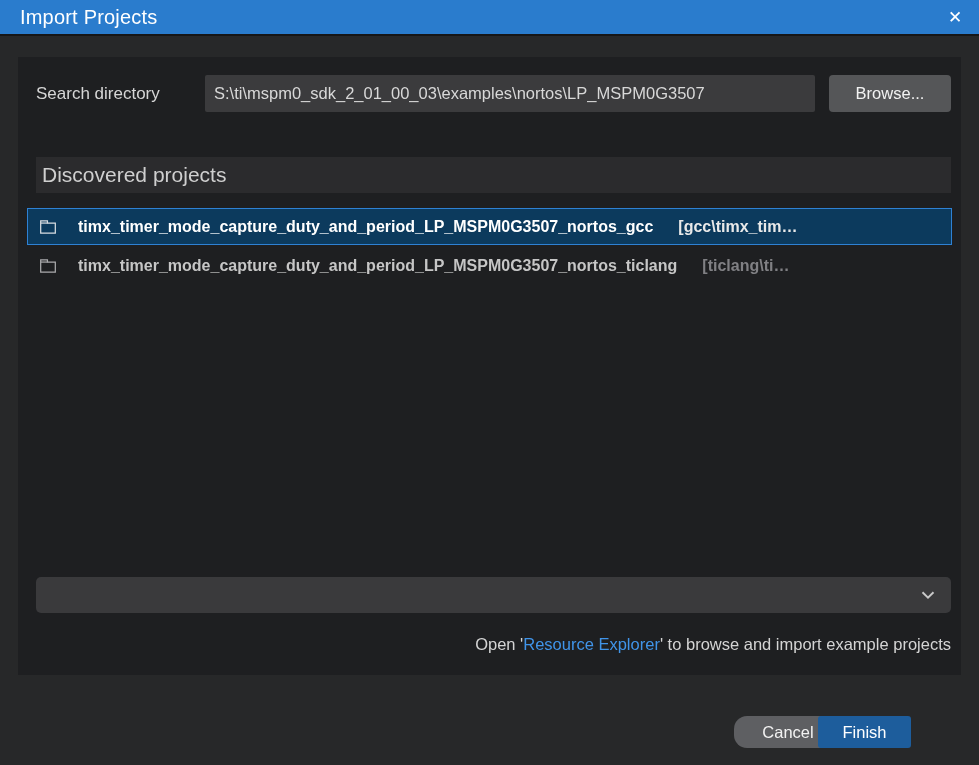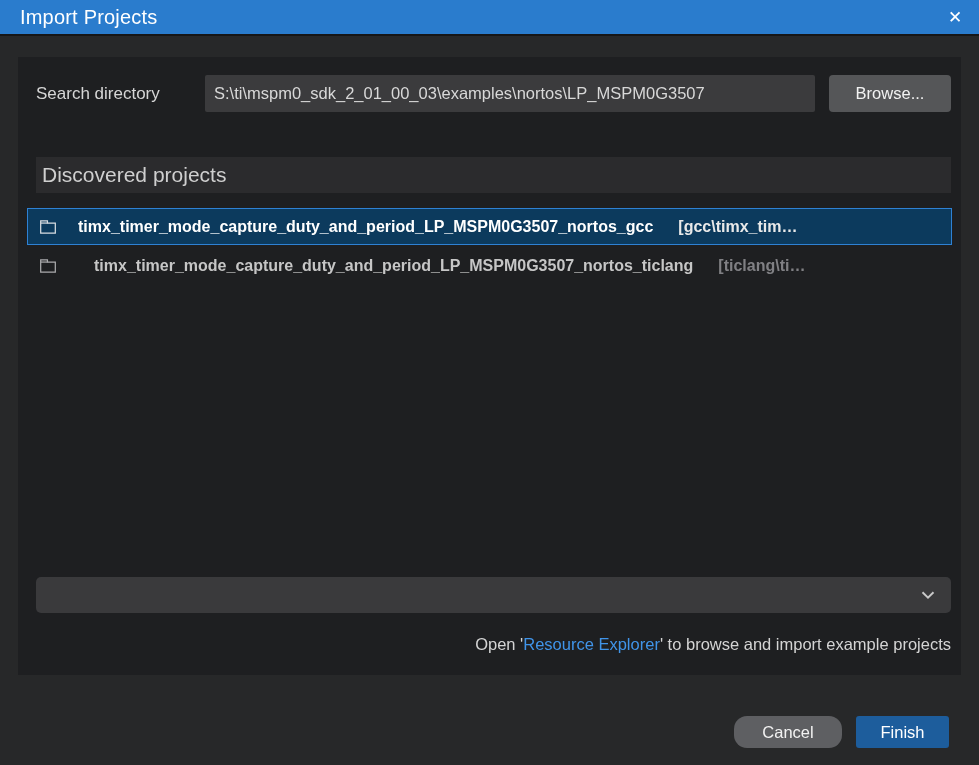--- a/index.html
+++ b/index.html
@@ -71,21 +71,21 @@
     background: var(--selection_bg, #0c3a5d);
     border: 1px solid var(--accent, #2e81d4);
   }
   .row-1 { top: 151px; }
   .row-2 { top: 190px; }
   .folder-icon { flex: none; width: 18px; height: 18px; display: inline-flex; }
   .row-1 .folder-icon { color: #d9dde2; }
   .row-2 .folder-icon { color: #ababad; }
   .project-name { font-size: 16px; font-weight: 600; }
   .row-1 .project-name { color: #ffffff; }
-  .row-2 .project-name { color: #c6c6c6; margin-left: 16px; }
+  .row-2 .project-name { color: #c6c6c6; }
   .project-detail { font-size: 16px; font-weight: 600; margin-left: 4px; }
   .row-1 .project-detail { color: #e9e9e9; }
   .row-2 .project-detail { color: #808084; }
 
   
   .device-dropdown {
     position: absolute; left: 18px; top: 520px; width: 915px; height: 36px;
     background: #3a3a3c; border-radius: 5px;
     display: flex; align-items: center; cursor: pointer;
   }
@@ -104,21 +104,21 @@
   .hint-link { color: var(--link, #4094e9); cursor: pointer; }
 
   
   .cancel-button {
     position: absolute; left: 734px; top: 716px; width: 108px; height: 32px;
     background: #5e5f62; border: none; border-radius: 13px;
     color: #f2f2f2; font-size: 16.5px; font-family: "Liberation Sans", sans-serif;
     cursor: pointer;
   }
   .finish-button {
-    position: absolute; left: 856px; top: 716px; width: 93px; height: 32px;
+    position: absolute; left: 818px; top: 716px; width: 93px; height: 32px;
     background: var(--finish_bg, #1d5d9c); border: none; border-radius: 3px;
     color: #ffffff; font-size: 16.5px; font-family: "Liberation Sans", sans-serif;
     cursor: pointer;
   }
 </style>
 </head>
 <body>
 
 <div class="titlebar">
   <div class="titlebar-title">Import Projects</div>

